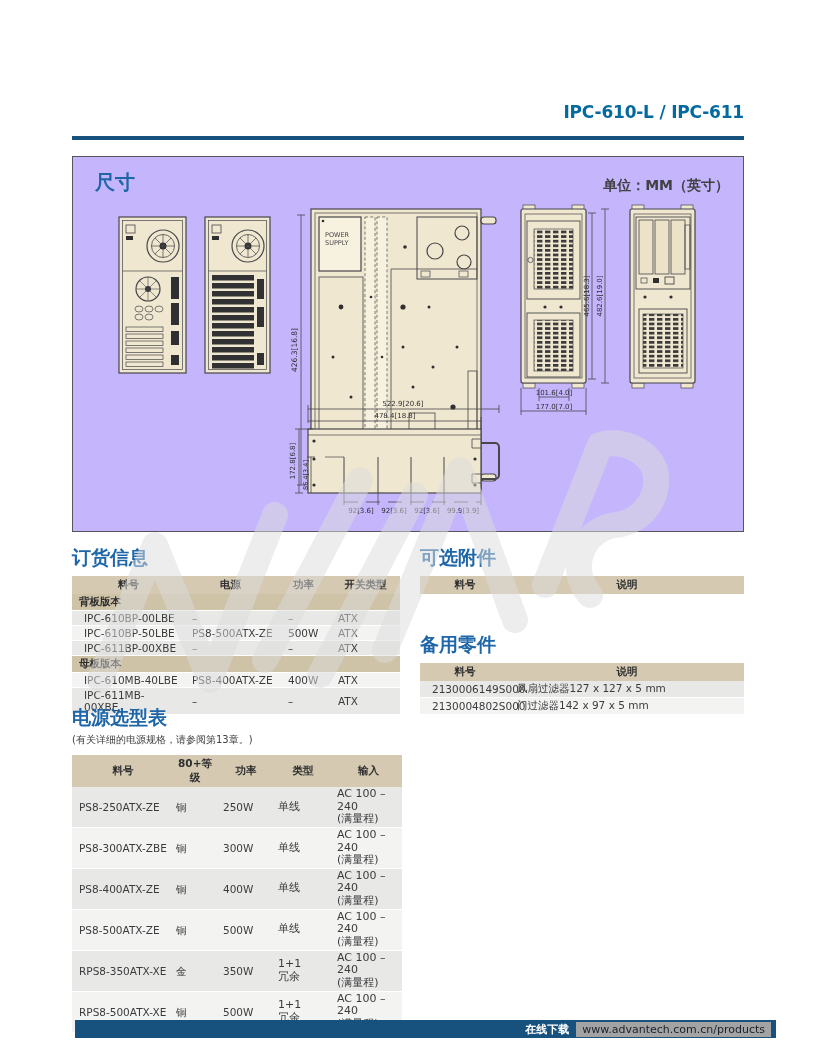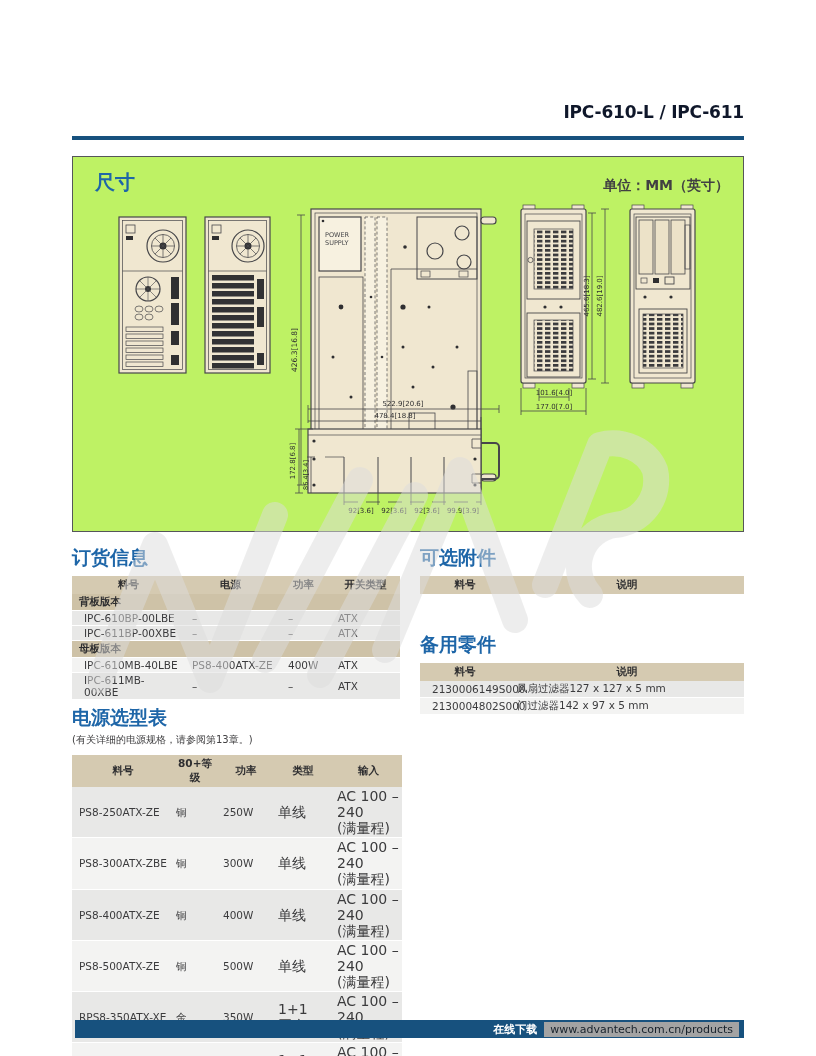--- a/index.html
+++ b/index.html
@@ -1,43 +1,43 @@
 <!DOCTYPE html>
 <html><head>
 <meta charset="utf-8">
 <style>
   html,body{margin:0;padding:0;}
   body{width:816px;height:1056px;position:relative;background:#ffffff;
        font-family:"DejaVu Sans","Liberation Sans",sans-serif;color:#3b3b3d;overflow:hidden;}
   .abs{position:absolute;}
   
   .doc-title{top:102px;left:72px;width:672px;text-align:right;font-size:17px;font-weight:bold;
-             color:#0f172a;letter-spacing:-0.2px;}
+             color:#0369a1;letter-spacing:-0.2px;}
   .header-rule{top:136px;left:72px;width:672px;height:4px;background:#17517e;}
   
-  .dim-box{top:156px;left:72px;width:670px;height:374px;border:1.5px solid #55565a;background:#bef264;}
+  .dim-box{top:156px;left:72px;width:670px;height:374px;border:1.5px solid #55565a;background:#c4b5fd;}
   .dim-title{top:12px;left:22px;font-size:20px;font-weight:bold;color:#1e66a8;}
   .dim-unit{top:20px;right:14px;font-size:14px;font-weight:600;color:#414042;}
   
   .sec-title{font-size:19px;font-weight:bold;color:#1e66a8;}
   .sec-note{font-size:10px;color:#414042;}
   
   table{border-collapse:collapse;table-layout:fixed;font-size:10.5px;color:#3b3b3d;}
   th{background:#d5cab1;font-weight:bold;text-align:center;padding:2px 2px 2px 7px;height:13px;
      color:#2e2e30;vertical-align:middle;}
   td{padding:1px 2px 1px 7px;vertical-align:middle;border-bottom:1px solid #fff;}
   tr.sub td{background:#cec2a7;font-weight:bold;height:11px;color:#2e2e30;}
   tr.r1 td{background:#e8e8e7;}
   tr.r2 td{background:#f3f3f2;}
   .rowh td{height:12px;padding-left:12px;}
   .pwr td{height:24px;line-height:1.15;}
-  .pre{white-space:pre-line;font-size:14px;}
+  .pre{white-space:pre-line;font-size:11px;}
   
   .footer-bar{top:1020px;left:75px;width:669px;height:18px;background:#17517e;
-              display:flex;align-items:center;justify-content:flex-end;}
+              display:flex;align-items:center;justify-content:flex-end;padding-left:32px;}
   .footer-label{color:#ffffff;font-weight:bold;font-size:11px;margin-right:7px;}
   .footer-urlbox{background:#a3a3a3;color:#17212b;font-size:11px;padding:1px 6px;margin-right:5px;}
   
   .wm{top:330px;left:40px;pointer-events:none;opacity:.5;}
   svg text{font-family:"DejaVu Sans","Liberation Sans",sans-serif;}
 </style>
 </head>
 <body>
 
 <div class="abs doc-title">IPC-610-L / IPC-611</div>
@@ -298,20 +298,26 @@
   </tr>
   <tr class="sub">
         <td colspan="4">背板版本</td>
       </tr>
   <tr class="r1 rowh">
     <td>IPC-610BP-00LBE</td>
     <td>–</td>
     <td>–</td>
     <td>ATX</td>
   </tr>
+  <tr class="r2 rowh">
+    <td>IPC-610BP-50LBE</td>
+    <td>PS8-500ATX-ZE</td>
+    <td>500W</td>
+    <td>ATX</td>
+  </tr>
   <tr class="r1 rowh">
     <td>IPC-611BP-00XBE</td>
     <td>–</td>
     <td>–</td>
     <td>ATX</td>
   </tr>
   <tr class="sub">
         <td colspan="4">母板版本</td>
       </tr>
   <tr class="r2 rowh">

